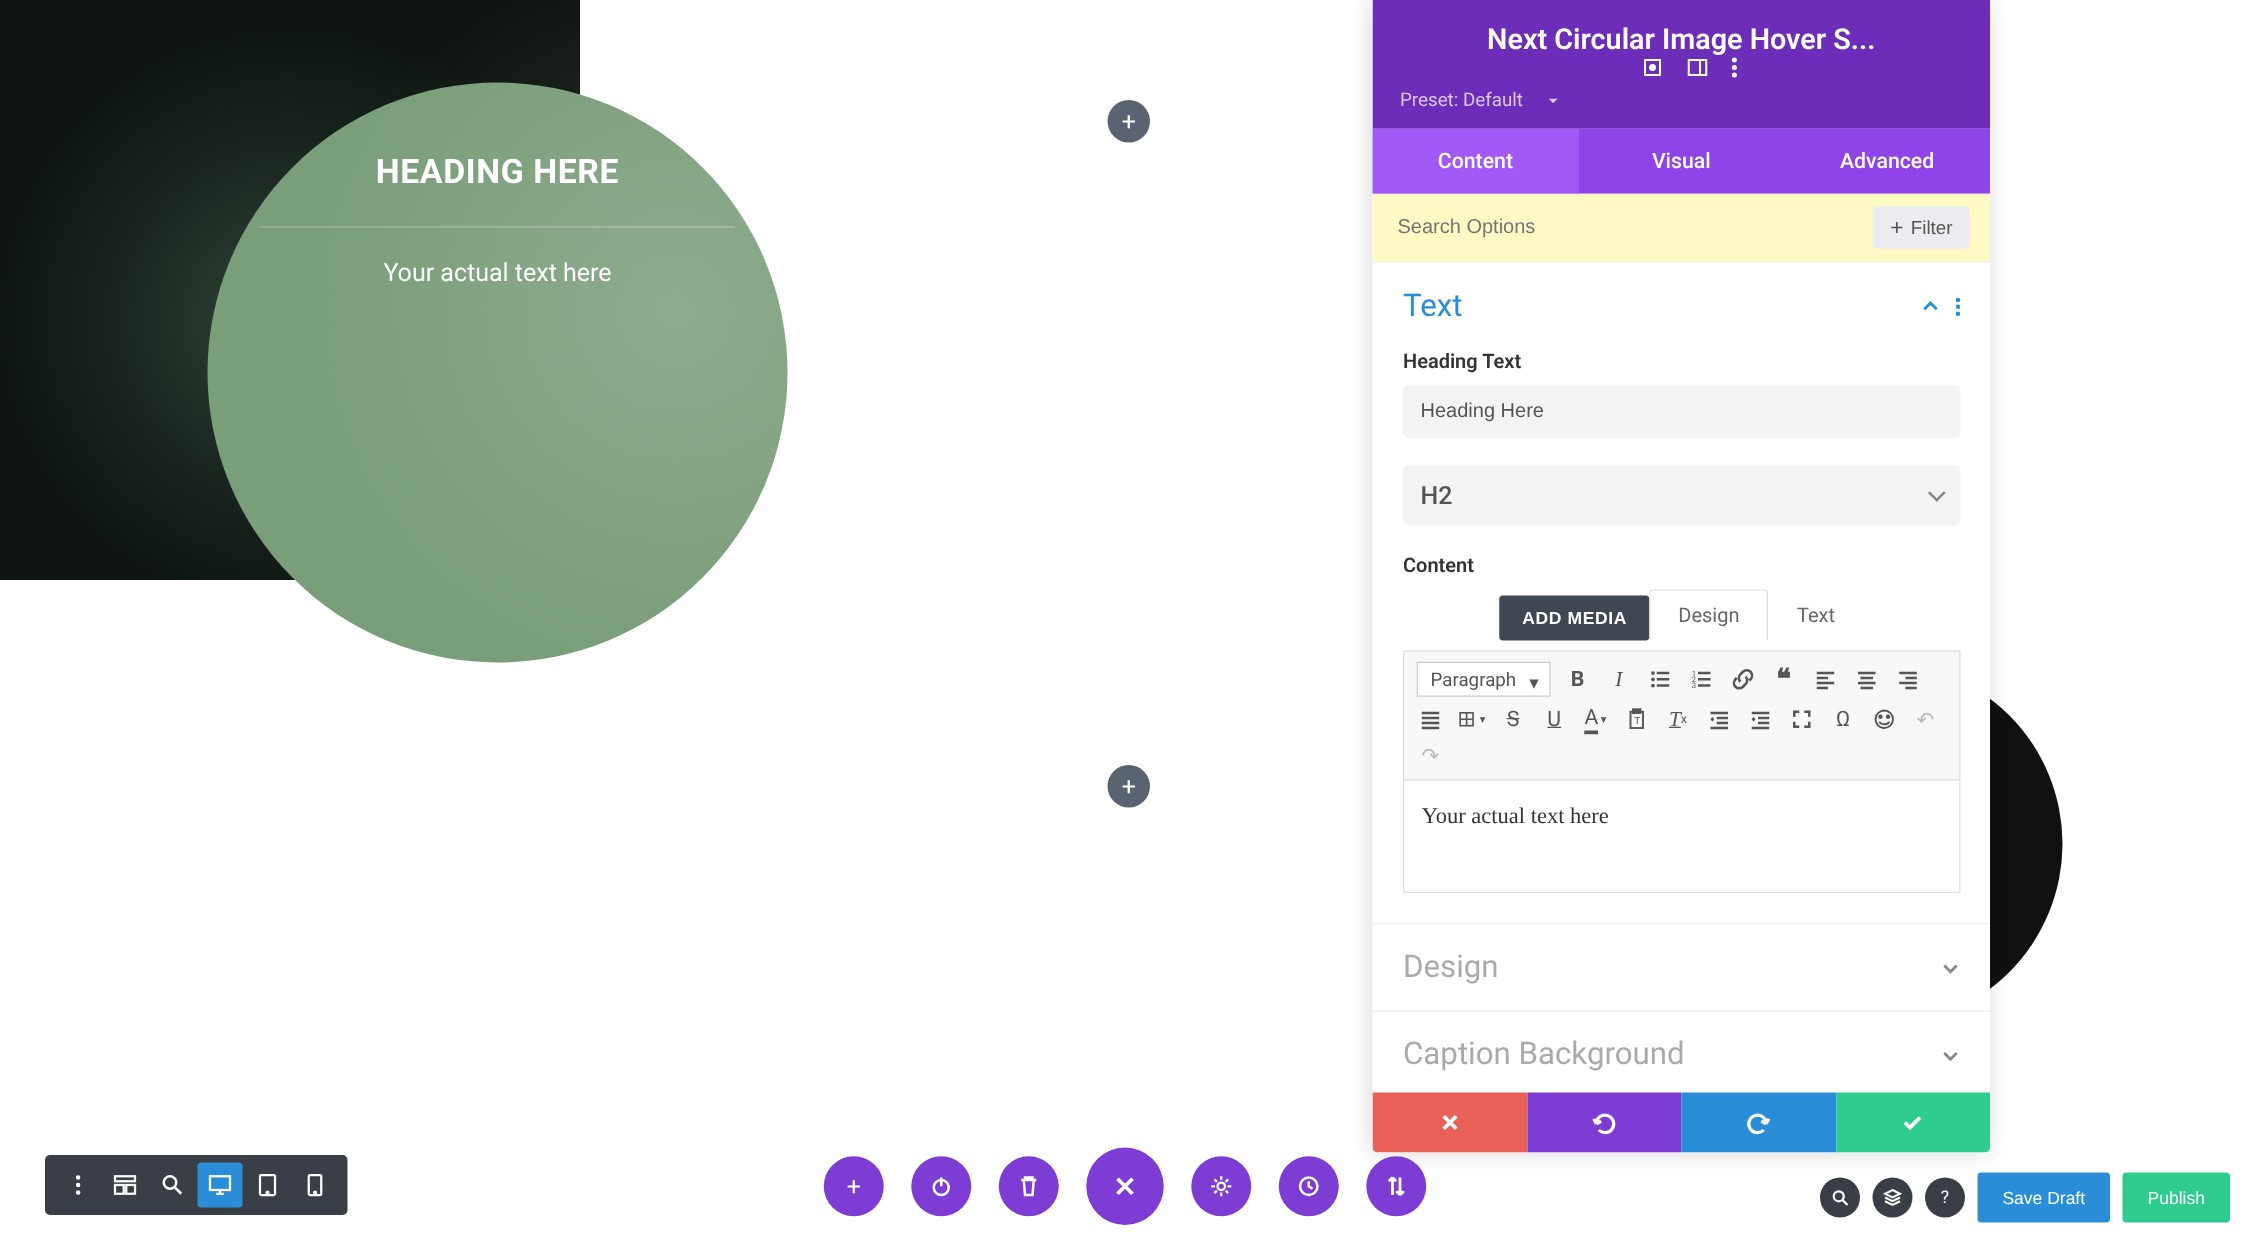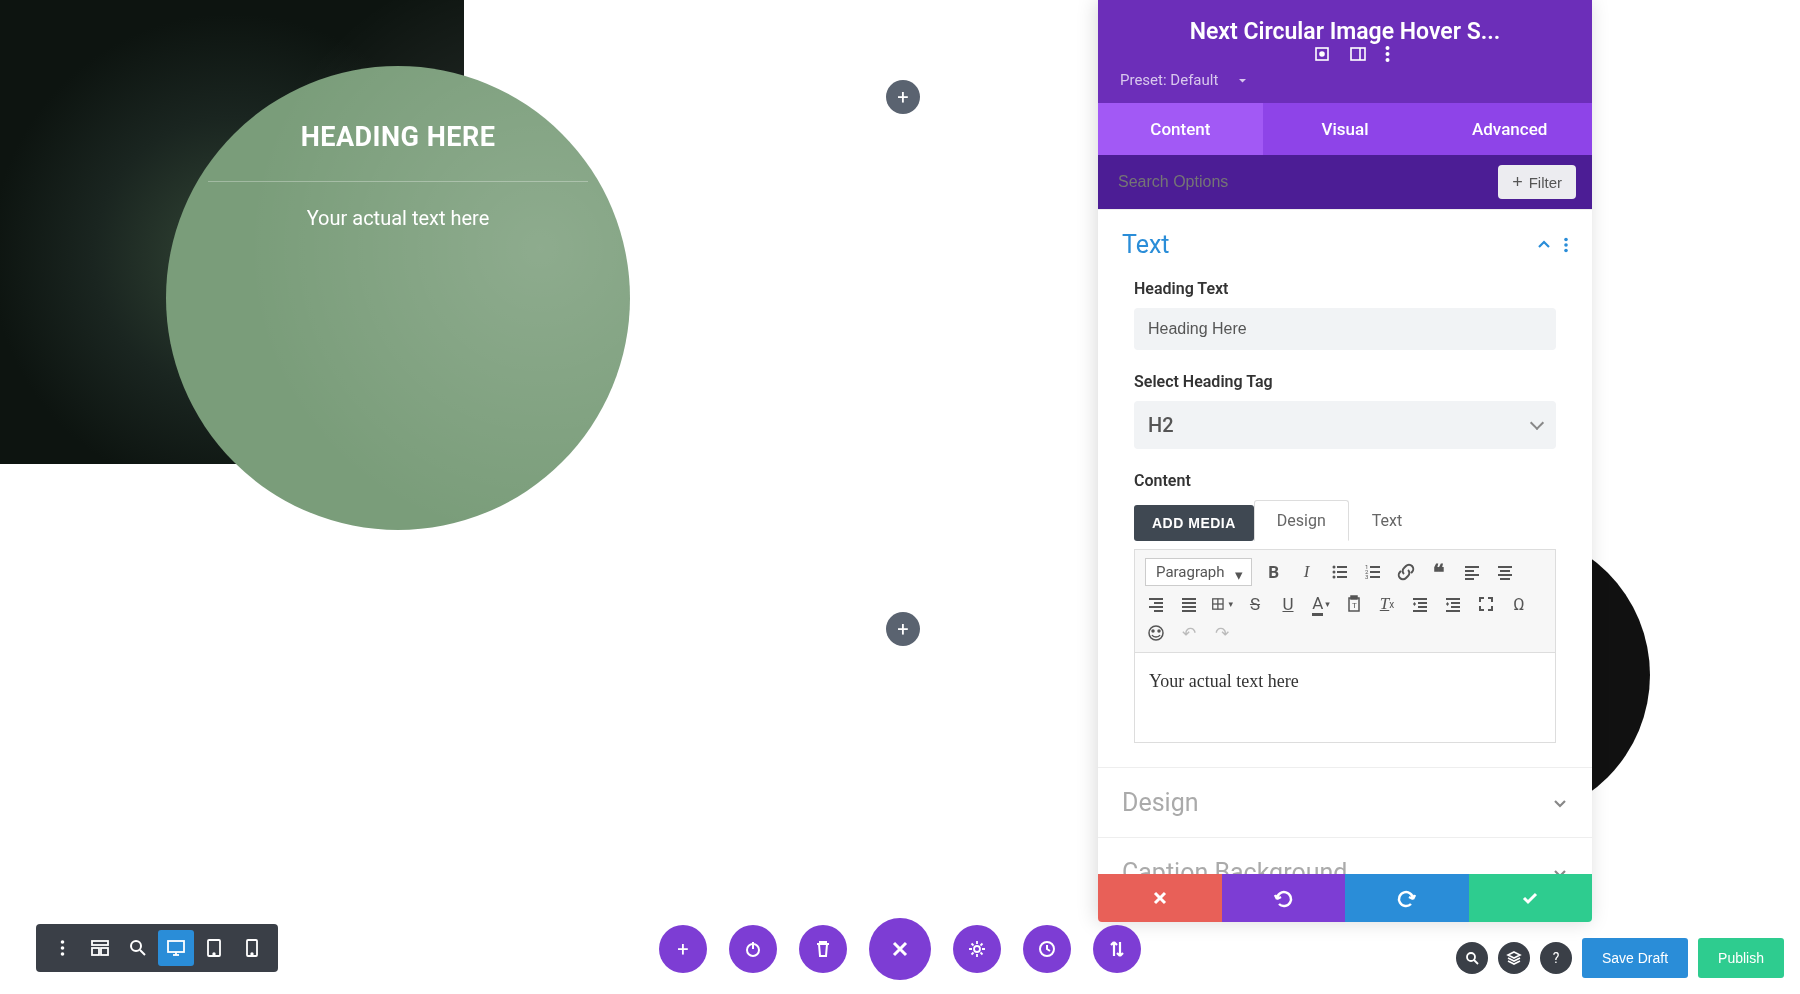--- a/index.html
+++ b/index.html
@@ -29,33 +29,33 @@
 .panel-title { font-size: 23px; font-weight: 600; flex:1; white-space:nowrap; overflow:hidden; text-overflow:ellipsis; }
 .panel-header-icons { display:flex; gap:18px; align-items:center; margin-left:12px; }
 .panel-header-icons span { cursor:pointer; display:flex; align-items:center; }
 .preset-row { font-size: 15px; color: #d8c8ed; }
 .preset-value { display:inline-flex; align-items:center; gap:20px; cursor:pointer; }
 
 .tabs { display:flex; background: #8e44e8; }
 .tab { flex:1; text-align:center; padding: 16px 0; color:#fff; font-size:17px; font-weight:500; cursor:pointer; }
 .tab.active { background: #a259f5; }
 
-.search-row { display:flex; align-items:center; padding: 10px 16px; background:#4c1d95; border-bottom:1px solid #eee; }
+.search-row { display:flex; align-items:center; padding: 10px 16px; background:#fef9c3; border-bottom:1px solid #eee; }
 .search-input { flex:1; border:none; background:transparent; font-size:16px; color:#888; outline:none; padding:6px 4px; }
 .filter-btn { background:#ececf0; border:none; padding:8px 14px; font-size:15px; color:#555; border-radius:4px; cursor:pointer; display:flex; align-items:center; gap:6px; }
 
 .panel-body { flex:1; overflow-y:auto; }
 
 .section { border-bottom:1px solid #eee; }
 .section-header { display:flex; align-items:center; justify-content:space-between; padding: 20px 24px; cursor:pointer; }
 .section-title { font-size: 25px; font-weight:400; color:#aaa; }
 .section-title.active { color:#2a8dd8; }
 .section-header-icons { display:flex; gap:12px; align-items:center; color:#2a8dd8; }
 
-.section-body { padding: 0 36px 24px; }
+.section-body { padding: 0 24px 24px; }
 .field-label { font-size:16px; font-weight:600; color:#333; margin-bottom:10px; display:block; }
 .field-block { margin-bottom: 22px; }
 .text-input { width:100%; background:#f1f3f5; border:none; padding:12px 14px; font-size:16px; color:#555; border-radius:4px; outline:none; font-weight:500; }
 .select-input { width:100%; background:#f1f3f5; border:none; padding:12px 14px; font-size:20px; color:#555; border-radius:4px; outline:none; appearance:none; position:relative; font-weight:500; }
 .select-wrap { position:relative; }
 .select-wrap::after { content:""; position:absolute; right:14px; top:50%; width:8px; height:8px; border-right:2px solid #888; border-bottom:2px solid #888; transform: translateY(-70%) rotate(45deg); pointer-events:none; }
 .select-wrap::before { content:""; position:absolute; right:14px; top:50%; width:8px; height:8px; border-right:2px solid #888; border-bottom:2px solid #888; transform: translateY(-30%) rotate(-135deg); pointer-events:none; }
 
 .add-media-btn { background:#3f4852; color:#fff; border:none; padding:10px 18px; font-size:14px; font-weight:700; letter-spacing:0.5px; border-radius:3px; cursor:pointer; }
 .editor-tabs { float:right; display:flex; }
@@ -189,29 +189,28 @@
           </div>
         </div>
         <div class="section-body">
 
           <div class="field-block">
             <label class="field-label">Heading Text</label>
             <input class="text-input" value="Heading Here" style="">
           </div>
 
           <div class="field-block">
-            <label class="field-label">Select Heading Tag</label>
             <div class="select-wrap">
               <div class="select-input">H2</div>
             </div>
           </div>
 
           <div class="field-block" style="margin-bottom:0">
             <label class="field-label">Content</label>
-            <div style="display:flex;align-items:flex-end;justify-content:flex-start">
+            <div style="display:flex;align-items:flex-end;justify-content:center">
               <button class="add-media-btn">ADD MEDIA</button>
               <div class="editor-tabs">
                 <div class="editor-tab active">Design</div>
                 <div class="editor-tab">Text</div>
               </div>
             </div>
             <div class="editor-toolbar">
               <span class="para-select">
                 <span>Paragraph</span>
                 <span style="position:absolute;right:8px;top:7px">▾</span>

